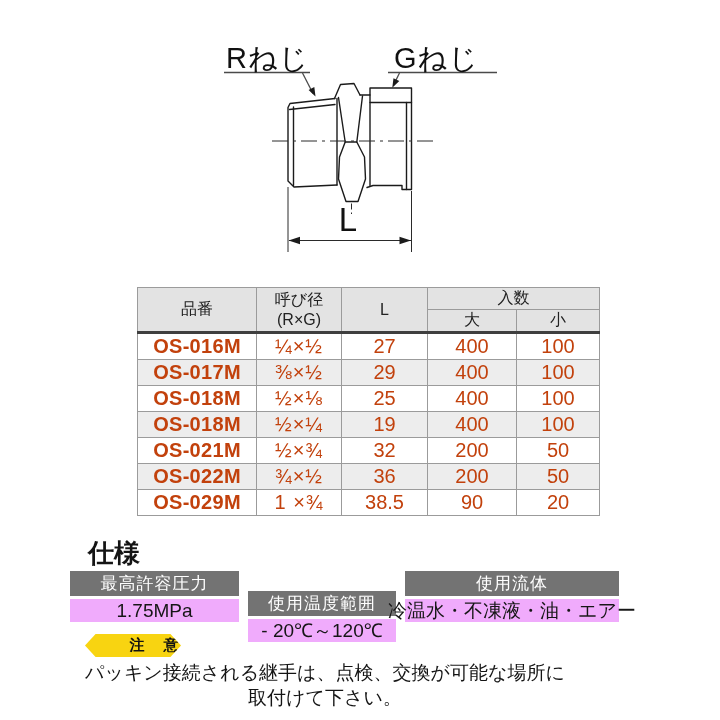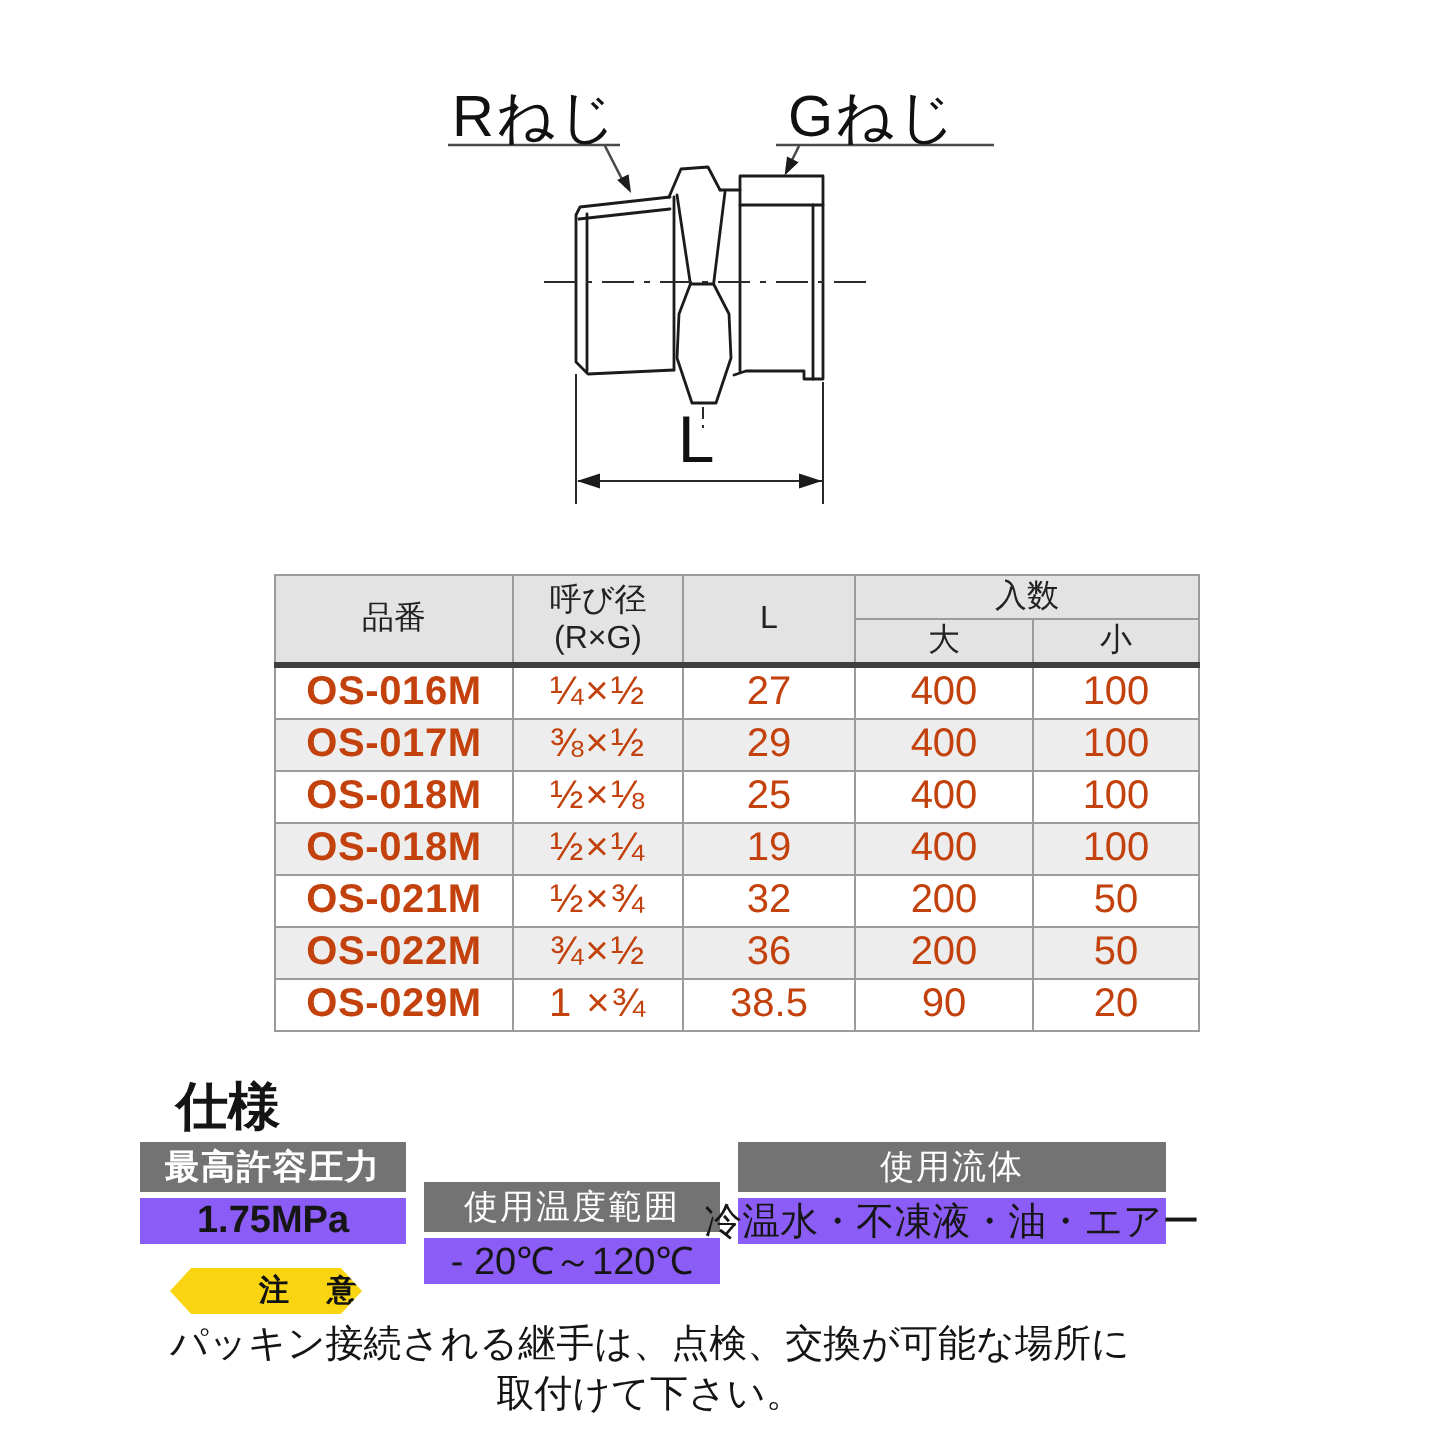--- a/index.html
+++ b/index.html
@@ -23,25 +23,25 @@
   table.parts tbody tr:first-child td{border-top:3px solid #3f3f3f;}
   table.parts tbody td{height:25px;font-size:20px;color:#c2410c;}
   table.parts tbody tr:nth-child(even){background:#ededed;}
   td.pn{font-weight:700;letter-spacing:.3px;}
   td.size{font-size:17px;letter-spacing:1px;}
 
   
   .spec-heading{position:absolute;left:88px;top:536px;font-size:26px;font-weight:600;color:#141414;}
   .spec-table{position:absolute;left:70px;top:571px;width:557px;display:flex;gap:9px;}
   .spec-col{display:flex;flex-direction:column;gap:3px;}
-  .spec-col.c1{width:133px;font-weight:bold;}
+  .spec-col.c1{width:169px;}
   .spec-col.c2{width:148px;margin-top:20px;}
   .spec-col.c3{width:214px;}
   .spec-h{height:25px;background:#737373;color:#fff;font-size:17px;display:flex;align-items:center;justify-content:center;letter-spacing:1px;}
-  .spec-v{height:23px;background:#8b5cf6;color:#161616;font-size:19px;display:flex;align-items:center;justify-content:center;white-space:nowrap;}
+  .spec-v{height:23px;background:#f0abfc;color:#161616;font-size:19px;display:flex;align-items:center;justify-content:center;white-space:nowrap;}
 
   
   .caution-badge{position:absolute;left:85px;top:634px;width:96px;height:23px;background:#f8d411;
     clip-path:polygon(0 50%,11% 0,89% 0,100% 50%,89% 100%,11% 100%);
     display:flex;align-items:center;justify-content:center;}
   .caution-badge span{font-size:15px;font-weight:700;color:#111;letter-spacing:2px;margin-left:44px;}
   .caution-text{position:absolute;left:85px;top:660px;font-size:19px;line-height:25px;color:#141414;white-space:nowrap;text-align:center;}
 </style>
 </head>
 <body>

